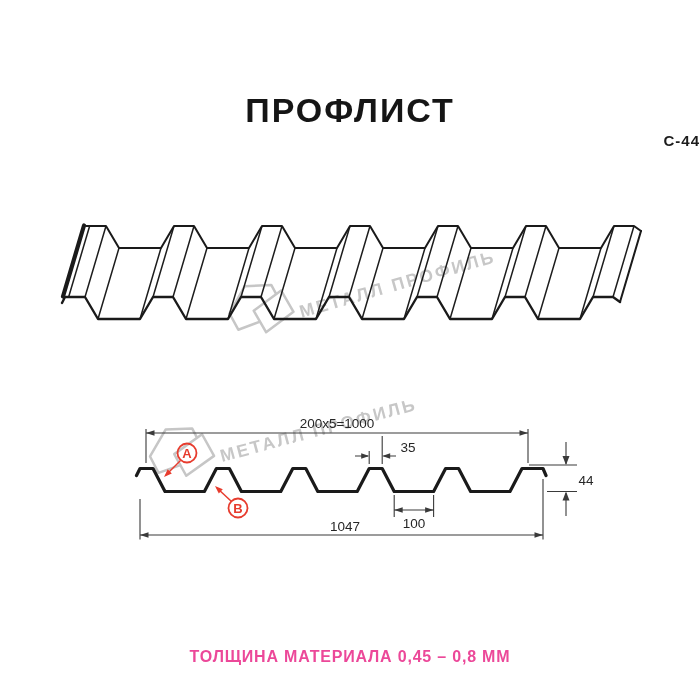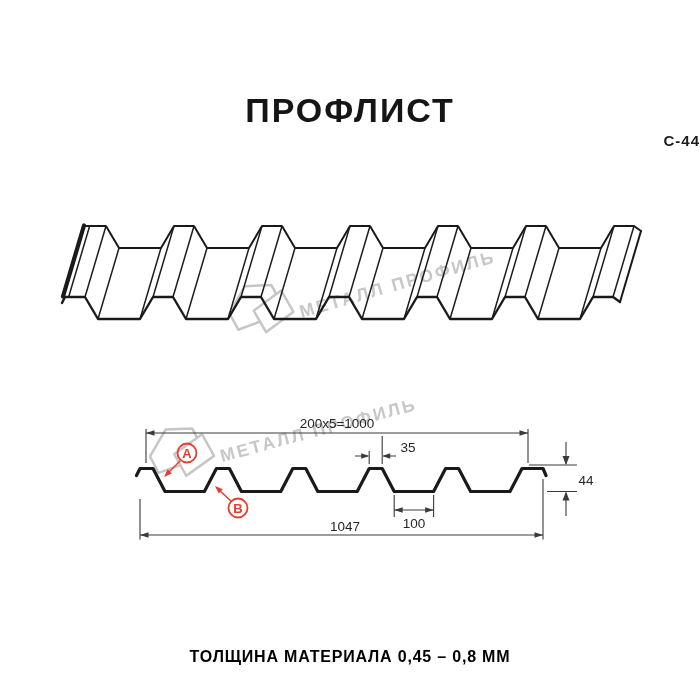--- a/index.html
+++ b/index.html
@@ -3,21 +3,21 @@
 <meta charset="utf-8">
 <style>
   html,body{margin:0;padding:0;background:#fff;}
   .page{position:relative;width:700px;height:700px;background:#ffffff;overflow:hidden;
         font-family:"Liberation Sans",sans-serif;margin-top:32px;}
   .title{position:absolute;top:61px;left:0;width:700px;text-align:center;
          font-size:34px;font-weight:800;letter-spacing:2px;color:#151515;line-height:1;}
   .subtitle{position:absolute;top:101px;left:0;width:700px;text-align:right;
             font-size:15px;font-weight:700;letter-spacing:1px;color:#1c1c1c;line-height:1;}
   .footer-note{position:absolute;top:615px;left:0;width:700px;text-align:center;
-               font-size:16px;font-weight:700;letter-spacing:0.8px;color:#000000;line-height:1.3;}
+               font-size:16px;font-weight:700;letter-spacing:0.8px;color:#ec4899;line-height:1.3;}
   svg{position:absolute;top:0;left:0;}
   .wm-text{font-size:17.5px;font-weight:700;letter-spacing:2.5px;fill:#c7c7c7;}
   .dim-line{stroke:#3a3a3a;stroke-width:1.1;fill:none;}
   .dim-head{fill:#3a3a3a;stroke:none;}
   .dim-text{font-size:13.5px;fill:#262626;}
   .prof{stroke:#1a1a1a;fill:none;stroke-linejoin:round;stroke-linecap:round;}
   .red-stroke{stroke:#e73c2e;fill:none;}
   .red-fill{fill:#e73c2e;stroke:none;}
   .marker-letter{font-size:13px;font-weight:700;fill:#e73c2e;}
 </style>

